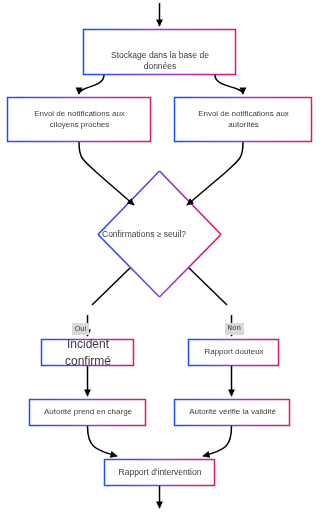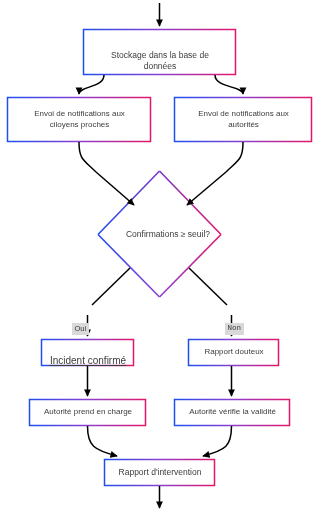--- a/index.html
+++ b/index.html
@@ -50,27 +50,26 @@
     z-index: 4;
     white-space: nowrap;
     margin-top: 16px;
   }
   .diamond-wrap {
     position: absolute;
     z-index: 3;
   }
   .diamond-label {
     position: absolute;
-    left: 8px;
+    left: 0;
     top: 0;
     width: 100%;
     height: 100%;
     display: flex;
     align-items: center;
-    justify-content: center;
     color: #3c3c3c;
     text-align: center;
   }
 </style>
 </head>
 <body>
 
 <div id="canvas">
 
   <svg id="svg-layer" viewBox="0 0 319 512">
@@ -200,21 +199,21 @@
   </div>
 
   <div class="edge-label" style="left:72px; top:307px;">
     <span>Oui</span>
   </div>
 
   <div class="edge-label" style="left:225px; top:307px;font-family:Liberation Mono, monospace;">
     <span>Non</span>
   </div>
 
-  <div class="node" style="left:41px; top:347px; width:94px; height:27px; font-size:10px;text-decoration:underline;">
+  <div class="node" style="left:41px; top:339px; width:94px; height:27px; font-size:12px;">
     <span class="node-text">Incident confirmé</span>
   </div>
 
   <div class="node" style="left:188px; top:339px; width:92px; height:27px; font-size:8px;">
     <span class="node-text">Rapport douteux</span>
   </div>
 
   <div class="node" style="left:29px; top:399px; width:118px; height:27px; font-size:8px;">
     <span class="node-text">Autorité prend en charge</span>
   </div>

